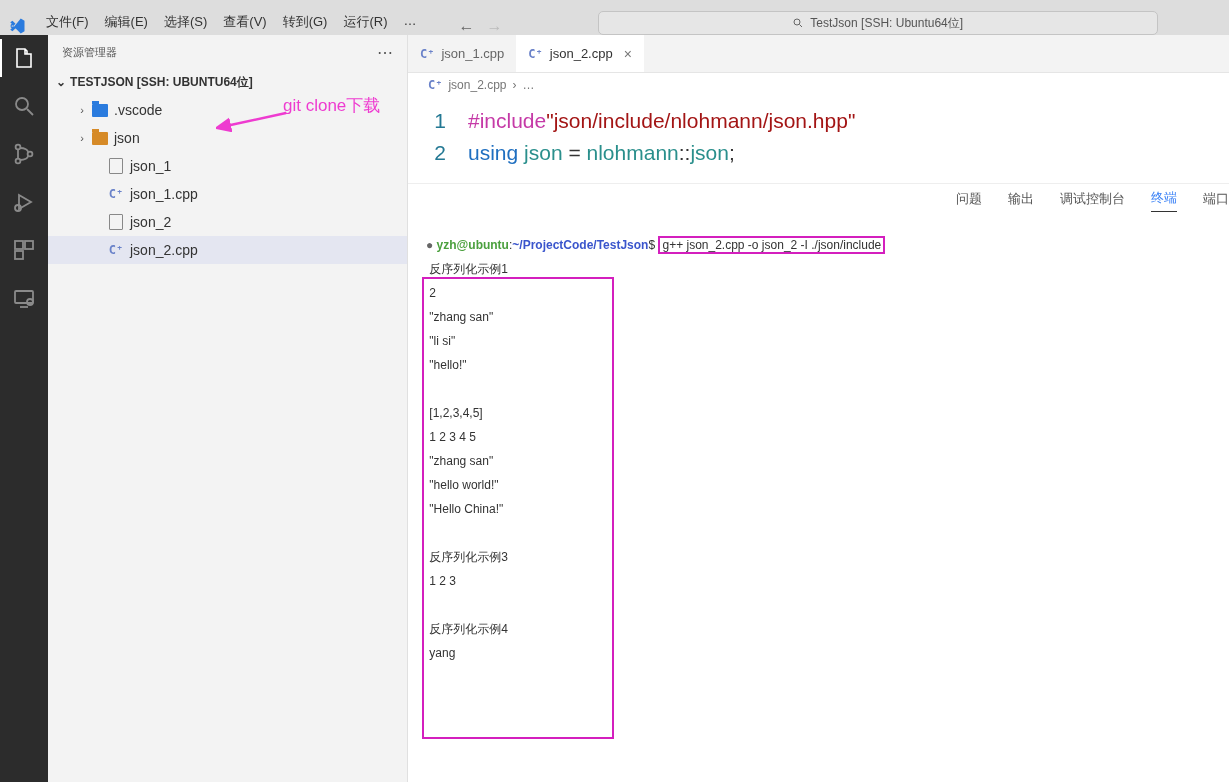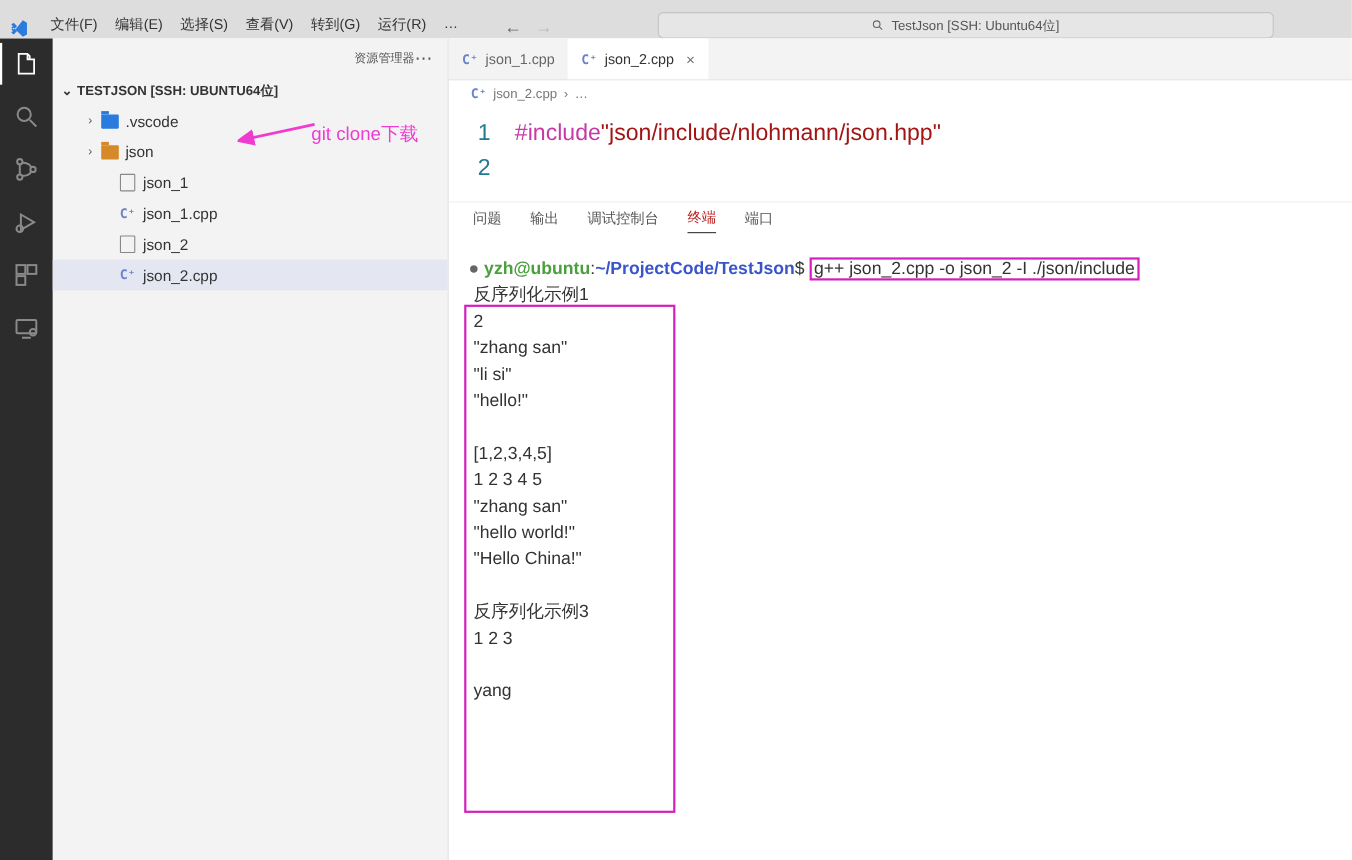--- a/index.html
+++ b/index.html
@@ -11,21 +11,21 @@
 .titlebar .nav-arrows { display:flex; gap:12px; color:#666; }
 .titlebar .nav-arrows span { font-size:16px; }
 .titlebar .search-center { flex:1; display:flex; justify-content:center; padding-left:30px; }
 .titlebar .search-box { width:560px; height:24px; background:#e6e6e6; border:1px solid #c4c4c4; border-radius:5px; display:flex; align-items:center; justify-content:center; font-size:12px; color:#555; gap:6px; }
 .body-row { display:flex; height:calc(100% - 35px); }
 .activitybar { width:48px; background:#2c2c2c; display:flex; flex-direction:column; align-items:center; padding-top:10px; gap:22px; }
 .activitybar .ab-icon { width:26px; height:26px; color:#8a8a8a; display:flex; align-items:center; justify-content:center; position:relative; }
 .activitybar .ab-icon.active { color:#fff; }
 .activitybar .ab-icon.active::before { content:""; position:absolute; left:-11px; top:-6px; bottom:-6px; width:2px; background:#fff; }
 .sidebar { width:360px; background:#f3f3f3; border-right:1px solid #e0e0e0; display:flex; flex-direction:column; }
-.sidebar-header { height:35px; display:flex; align-items:center; justify-content:flex-end; padding:0 14px; font-size:11px; color:#555; }
+.sidebar-header { height:35px; display:flex; align-items:center; justify-content:space-between; padding:0 14px; font-size:11px; color:#555; }
 .sidebar-header .dots { font-size:16px; color:#555; }
 .project-row { display:flex; align-items:center; height:24px; padding-left:8px; font-size:12px; font-weight:bold; gap:4px; }
 .tree { padding-top:2px; position:relative; }
 .tree-row { display:flex; align-items:center; height:28px; font-size:14px; color:#333; cursor:default; }
 .tree-row.selected { background:#e4e6f1; }
 .tree-row .chev { width:16px; text-align:center; color:#555; font-size:11px; }
 .tree-row .ficon { width:20px; display:flex; align-items:center; justify-content:center; margin-right:4px; }
 .folder-icon-vscode { width:16px; height:13px; background:#2a7bde; border-radius:1px; position:relative; }
 .folder-icon-vscode::before { content:""; position:absolute; top:-3px; left:0; width:7px; height:3px; background:#2a7bde; }
 .folder-icon-json { width:16px; height:13px; background:#d68a27; border-radius:1px; position:relative; }
@@ -39,24 +39,24 @@
 .tab .close-x { font-size:14px; color:#777; margin-left:4px; }
 .cpp-badge { font-family:Consolas,monospace; font-weight:bold; color:#6a82c9; font-size:12px; }
 .breadcrumb { height:24px; display:flex; align-items:center; padding-left:20px; font-size:12px; color:#777; gap:6px; }
 .code-area { padding:8px 0 14px 0; font-family:Consolas,"Courier New",monospace; font-size:21px; line-height:32px; }
 .code-line { display:flex; }
 .code-line .ln { width:60px; text-align:right; color:#237893; padding-right:22px; }
 .kw-pink { color:#c53aa7; }
 .str-red { color:#a31515; }
 .fn-teal { color:#2a8f8c; }
 .id-blue { color:#1f6fc0; }
-.panel-tabs { height:34px; display:flex; align-items:center; gap:26px; padding-left:22px; font-size:13px; color:#555; border-top:1px solid #eee; }
+.panel-tabs { height:34px; display:flex; align-items:center; gap:26px; padding-left:22px; font-size:13px; color:#555; border-top:1px solid #eee;justify-content:flex-end; }
 .panel-tabs .pt { padding-bottom:4px; cursor:default; }
-.panel-tabs .pt.active { border-bottom:1px solid #333; color:#b91c1c; }
-.terminal { padding:16px 0 0 18px; font-family:Consolas,"Courier New",monospace; font-size:16px; line-height:24px; color:#333; position:relative; }
+.panel-tabs .pt.active { border-bottom:1px solid #333; color:#3b82f6; }
+.terminal { padding:16px 0 0 18px; font-family:Consolas,"Courier New",monospace; font-size:12px; line-height:24px; color:#333; position:relative; }
 .term-line { white-space:pre; }
 .bullet { color:#666; }
 .user-green { color:#4ba03e; font-weight:bold; }
 .path-blue { color:#3a55cc; font-weight:bold; }
 .cmd-boxed { border:2px solid #d41fbe; padding:0 2px; }
 .out-box { position:absolute; border:2px solid #d41fbe; pointer-events:none; }
 svg { display:block; }
 </style>
 </head>
 <body>
@@ -136,21 +136,21 @@
   <div class="sidebar">
     <div class="sidebar-header">
       <span>资源管理器</span>
       <span class="dots">⋯</span>
     </div>
     <div class="project-row">
       <span class="chev">⌄</span>
       <span>TESTJSON [SSH: UBUNTU64位]</span>
     </div>
     <div class="tree" id="tree-host">
-      <span class="annot" style="left:235px; top:16px;">git clone下载</span>
+      <span class="annot" style="left:235px; top:0px;">git clone下载</span>
       <svg class="annot" style="left:168px; top:12px;" width="80" height="30">
           <defs>
             <marker id="ah" markerWidth="8" markerHeight="8" refX="2" refY="3" orient="auto">
               <path d="M0,0 L0,6 L7,3 z" fill="#ee3bd0"></path>
             </marker>
           </defs>
           <line x1="70" y1="7" x2="10" y2="20" stroke="#ee3bd0" stroke-width="2.5" marker-end="url(#ah)"></line>
         </svg>
     <div class="tree-row" style="padding-left: 26px;">
           <span class="chev">›</span>
@@ -215,20 +215,21 @@
       <span>›</span>
       <span>…</span>
     </div>
     <div class="code-area" id="code-host">
         <div class="code-line">
           <span class="ln">1</span>
           <span><span class="kw-pink">#include</span><span class="str-red">"json/include/nlohmann/json.hpp"</span></span>
         </div>
         <div class="code-line">
           <span class="ln">2</span>
+          <span><span class="id-blue">using </span><span class="fn-teal">json</span><span> = </span><span class="fn-teal">nlohmann</span><span>::</span><span class="fn-teal">json</span><span>;</span></span>
         </div>
       </div>
     <div class="panel-tabs" id="panel-tabs-host">
         <div class="pt">问题</div>
         <div class="pt">输出</div>
         <div class="pt">调试控制台</div>
         <div class="pt active">终端</div>
         <div class="pt">端口</div>
       </div>
     <div class="terminal" id="terminal-host">
@@ -242,16 +243,17 @@
         <div class="term-line"> </div>
         <div class="term-line"> [1,2,3,4,5]</div>
         <div class="term-line"> 1 2 3 4 5</div>
         <div class="term-line"> "zhang san"</div>
         <div class="term-line"> "hello world!"</div>
         <div class="term-line"> "Hello China!"</div>
         <div class="term-line"> </div>
         <div class="term-line"> 反序列化示例3</div>
         <div class="term-line"> 1 2 3</div>
         <div class="term-line"> </div>
+        <div class="term-line"> 反序列化示例4</div>
         <div class="term-line"> yang</div>
       </div>
   </div>
 </div>
 
 </body></html>

